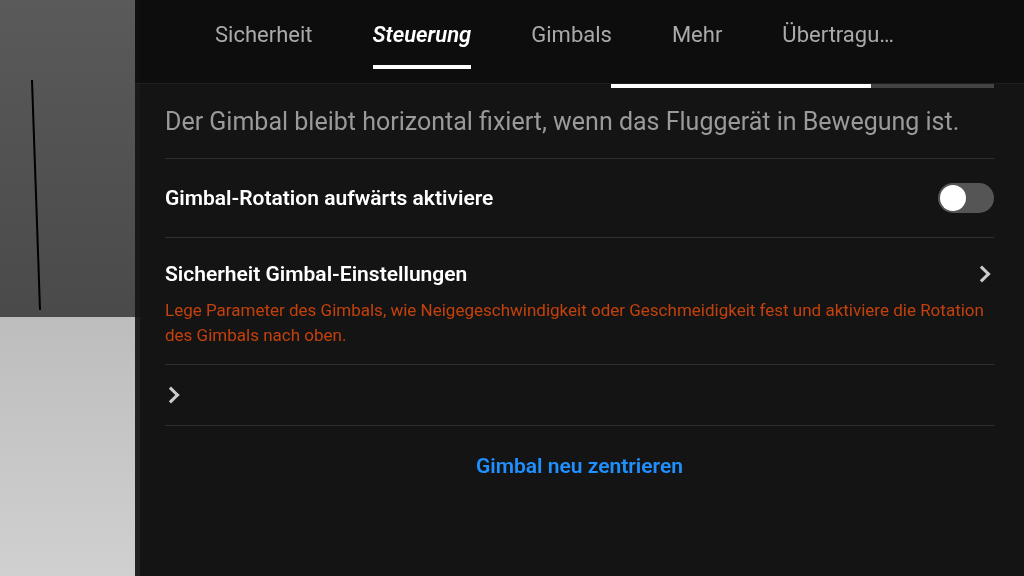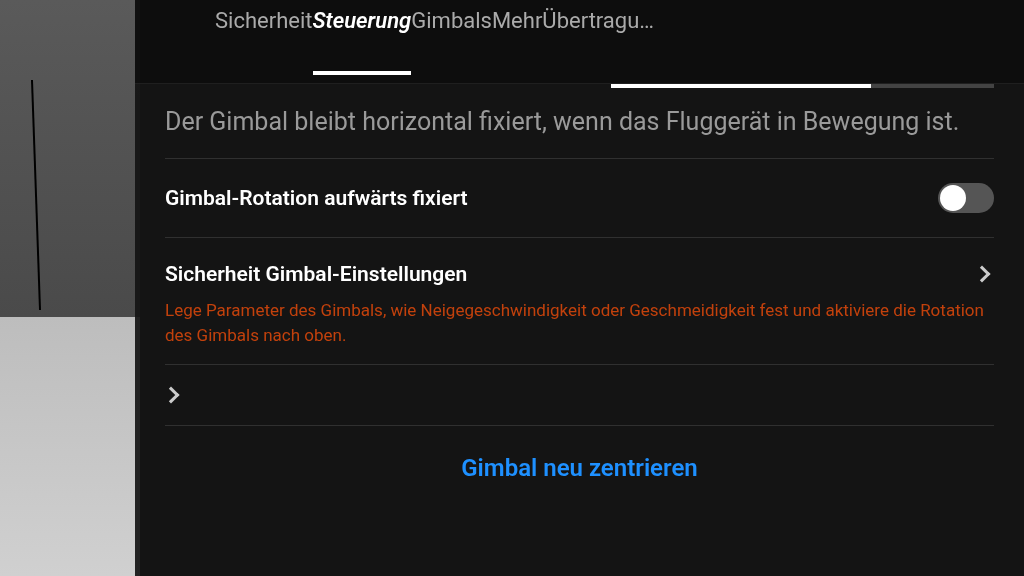--- a/index.html
+++ b/index.html
@@ -34,22 +34,24 @@
     position: absolute;
     left: 135px;
     right: 0;
     top: 0;
     bottom: 0;
     background: rgba(20,20,20,0.92);
     z-index: 2;
   }
   .tabs {
     display: flex;
-    padding: 8px 80px;
+    align-items: flex-end;
+    padding: 14px 80px;
     height: 84px;
+    gap: 60px;
     border-bottom: 1px solid rgba(255,255,255,0.08);
     background: rgba(0,0,0,0.35);
   }
   .tab {
     font-size: 22px;
     color: #aaa;
     padding-bottom: 22px;
     cursor: pointer;
     position: relative;
   }
@@ -122,21 +124,21 @@
     line-height: 1.45;
     padding-bottom: 16px;
     border-bottom: 1px solid rgba(255,255,255,0.12);
   }
   .action-link {
     text-align: center;
     padding: 28px 0;
   }
   .action-link span {
     color: #1e90ff;
-    font-size: 24px;
+    font-size: 21px;
     font-weight: 600;
     cursor: pointer;
   }
   .progress-bar {
     position: absolute;
     top: 84px;
     left: 476px;
     right: 30px;
     height: 4px;
     background: rgba(255,255,255,0.2);
@@ -165,21 +167,21 @@
 
   <div class="progress-bar">
     <div class="progress-fill"></div>
   </div>
 
   <div class="content">
 
     <div class="desc">Der Gimbal bleibt horizontal fixiert, wenn das Fluggerät in Bewegung ist.</div>
 
     <div class="row">
-      <div class="row-title">Gimbal-Rotation aufwärts fixiert</div>
+      <div class="row-title">Gimbal-Rotation aufwärts aktiviere</div>
       <div class="toggle">
         <div class="toggle-knob"></div>
       </div>
     </div>
 
     <div class="row row-with-desc">
       <div class="row-title">Sicherheit Gimbal-Einstellungen</div>
       <div class="chevron"></div>
     </div>
     <div class="sub-desc">Lege Parameter des Gimbals, wie Neigegeschwindigkeit oder Geschmeidigkeit fest und aktiviere die Rotation des Gimbals nach oben.</div>

